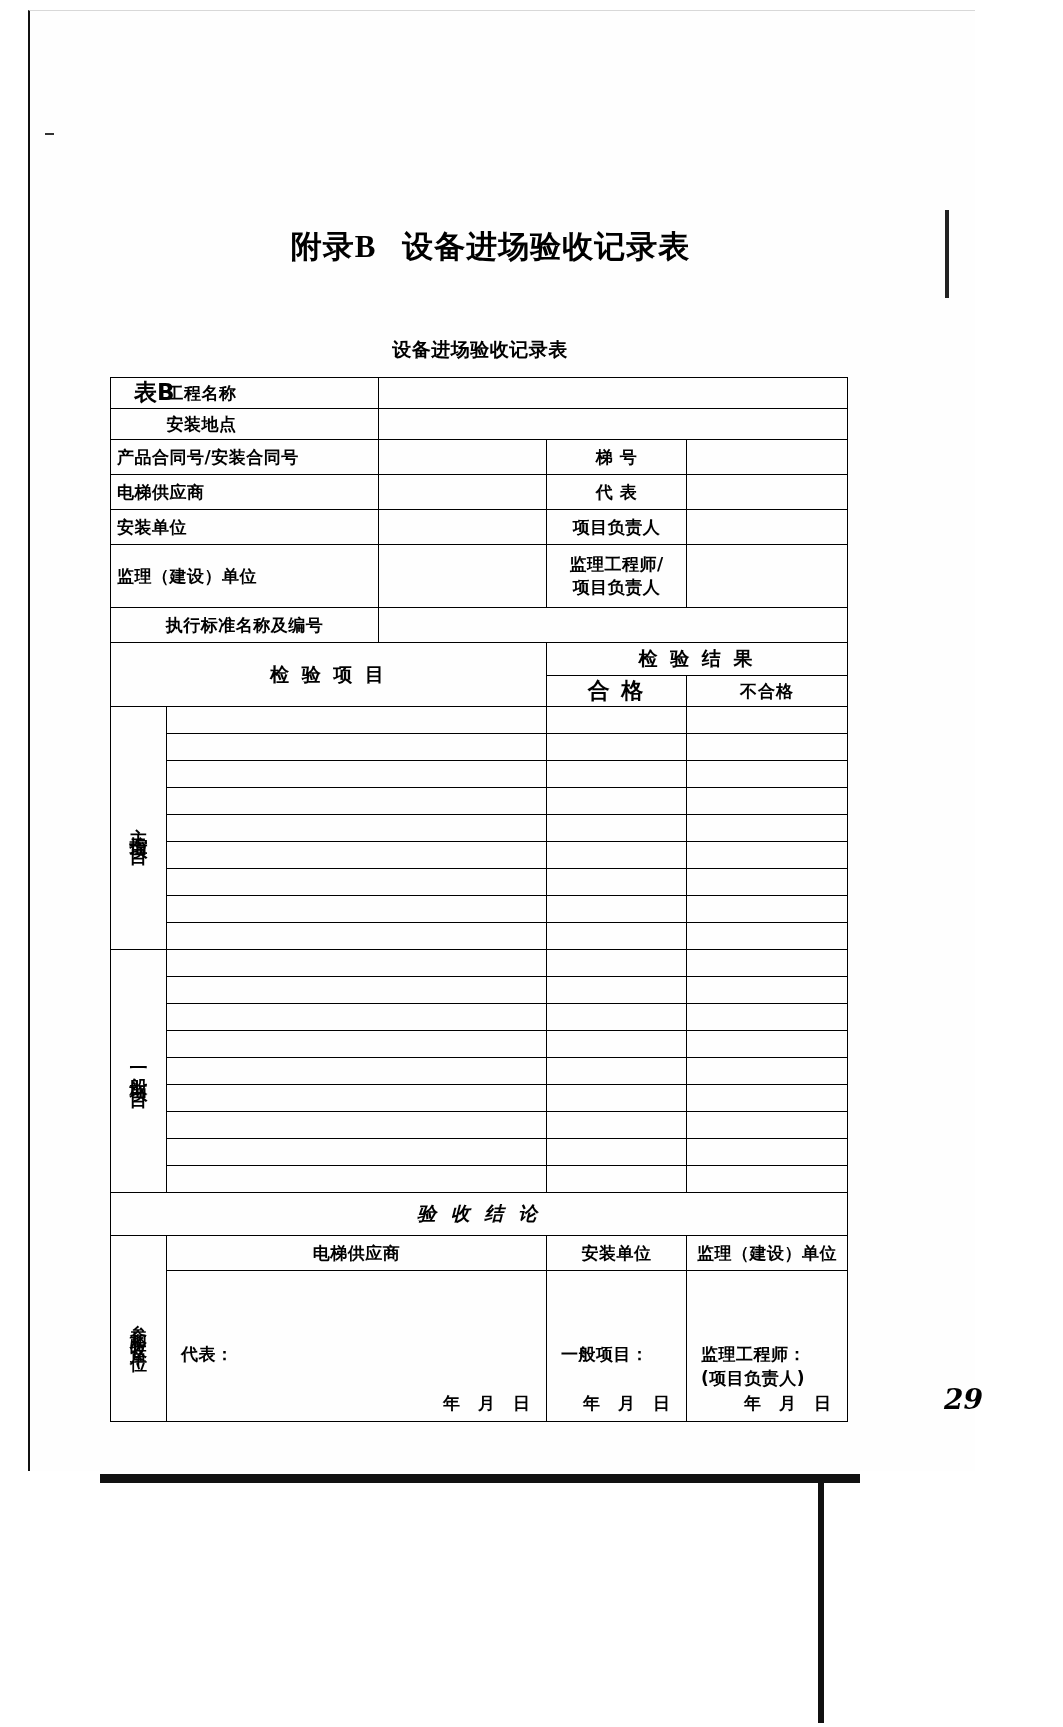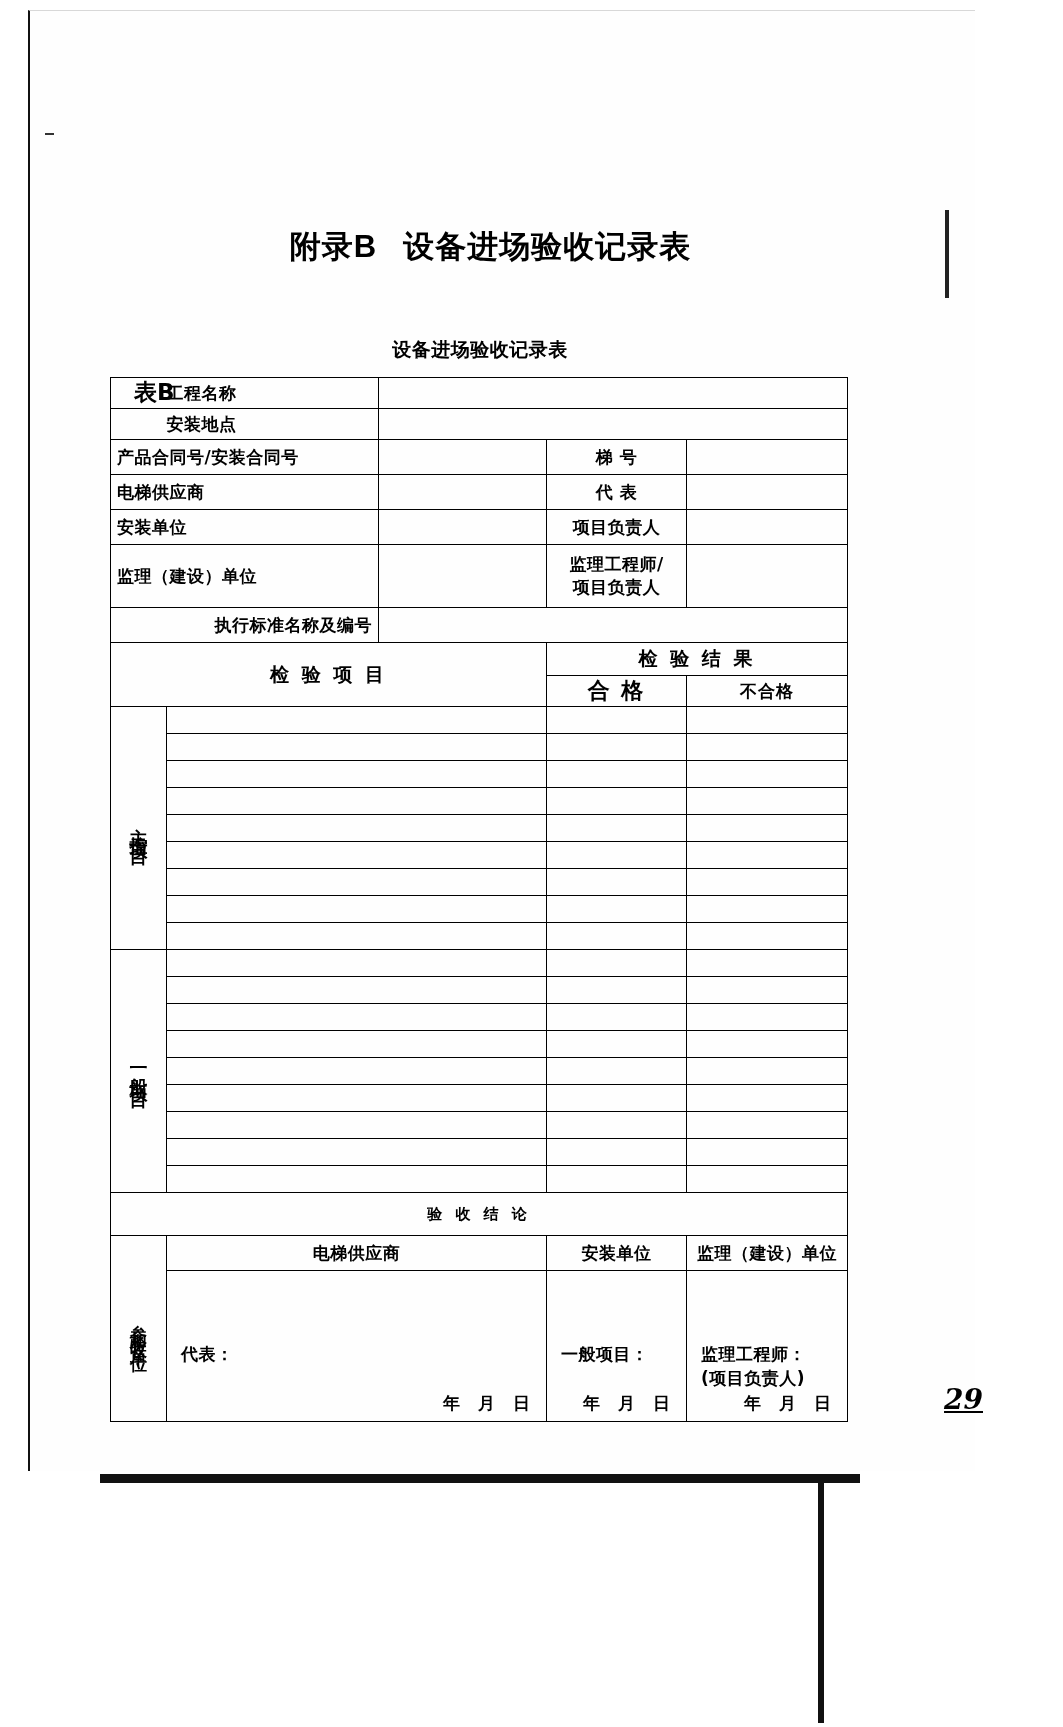--- a/index.html
+++ b/index.html
@@ -37,21 +37,21 @@
     position:absolute;left:945px;top:210px;width:4px;height:88px;background:#222;
   }
 
   #content{position:absolute;left:0;top:0;width:1063px;height:1727px;}
 
   .doc-title{
     position:absolute;left:0;top:226px;width:981px;
     text-align:center;
     font-size:31px;font-weight:bold;
     letter-spacing:1px;
-    font-family:Liberation Sans, sans-serif;
+    font-family:Liberation Serif, serif;
   }
   .doc-title .sp{display:inline-block;width:26px;}
 
   .tbl-caption{
     position:absolute;top:337px;left:110px;width:740px;height:28px;
   }
   .tbl-caption .cap-left{
     position:absolute;left:24px;top:0;font-size:23px;font-weight:bold;margin-top:40px;
   }
   .tbl-caption .cap-center{
@@ -100,21 +100,20 @@
   }
   .sig-name{position:absolute;left:14px;top:72px;}
   .sig-name2{position:absolute;left:14px;top:96px;}
   .sig-date{position:absolute;right:14px;bottom:6px;letter-spacing:2px;}
   .sig-date .dsp{display:inline-block;width:16px;}
 
   .page-num{
     position:absolute;right:80px;top:1383px;
     font-size:28px;font-style:italic;font-weight:bold;
     font-family:"DejaVu Serif","Liberation Serif",serif;
-    text-decoration:underline;
   }
 </style>
 </head>
 <body>
 
 <div id="scan-left-edge"></div>
 <div id="scan-page"></div>
 <div id="scan-tick-left"></div>
 <div id="scan-tick-right"></div>
 <div id="scan-bottom-bar"></div>
@@ -182,21 +181,21 @@
         <td colspan="2" class="lbl" style="height:62px;">监理（建设）单位</td>
         <td class="blank"></td>
         <td class="lbl-c" style="line-height:1.35;">
           <span>监理工程师/</span><br>
           <span>项目负责人</span>
         </td>
         <td class="blank"></td>
       </tr>
 
       <tr>
-        <td colspan="2" class="lbl-c" style="height:34px;text-align:right;">执行标准名称及编号</td>
+        <td colspan="2" class="lbl-c" style="height:34px;">执行标准名称及编号</td>
         <td colspan="3" class="blank"></td>
       </tr>
 
       <tr>
         <td colspan="3" rowspan="2" class="lbl-c" style="height:32px;font-size:19px;letter-spacing:3px;">检 验 项 目</td>
         <td colspan="2" class="lbl-c" style="height:32px;font-size:19px;letter-spacing:3px;">检 验 结 果</td>
       </tr>
       <tr>
         <td class="lbl-c" style="height:30px;font-size:22px;letter-spacing:2px;">合 格</td>
         <td class="lbl-c" style="height:30px;font-size:17px;letter-spacing:1px;">不合格</td>
@@ -294,21 +293,21 @@
         <td></td>
         <td></td>
       </tr>
       <tr class="itemrow">
         <td colspan="2"></td>
         <td></td>
         <td></td>
       </tr>
 
       <tr>
-        <td colspan="5" class="lbl-c" style="height:42px;font-size:15px;letter-spacing:4px;">验 收 结 论</td>
+        <td colspan="5" class="lbl-c" style="height:42px;font-size:19px;letter-spacing:4px;font-style:italic;">验 收 结 论</td>
       </tr>
 
       <tr>
         <td rowspan="2" class="vcell" style="width:56px;">
           <span class="vert" style="letter-spacing:6px;font-size:17px;">参加验收单位</span>
         </td>
         <td colspan="2" class="lbl-c" style="height:34px;">电梯供应商</td>
         <td class="lbl-c" style="height:34px;">安装单位</td>
         <td class="lbl-c" style="height:34px;white-space:nowrap;">监理（建设）单位</td>
       </tr>

